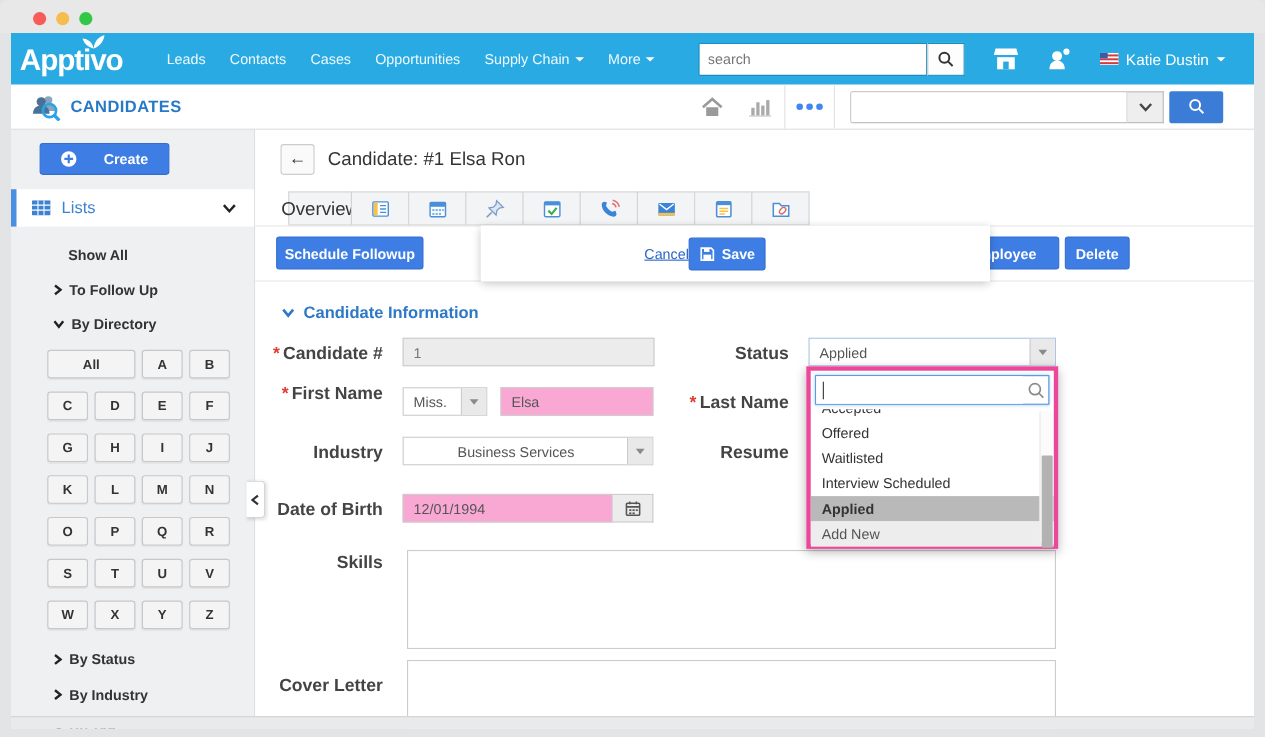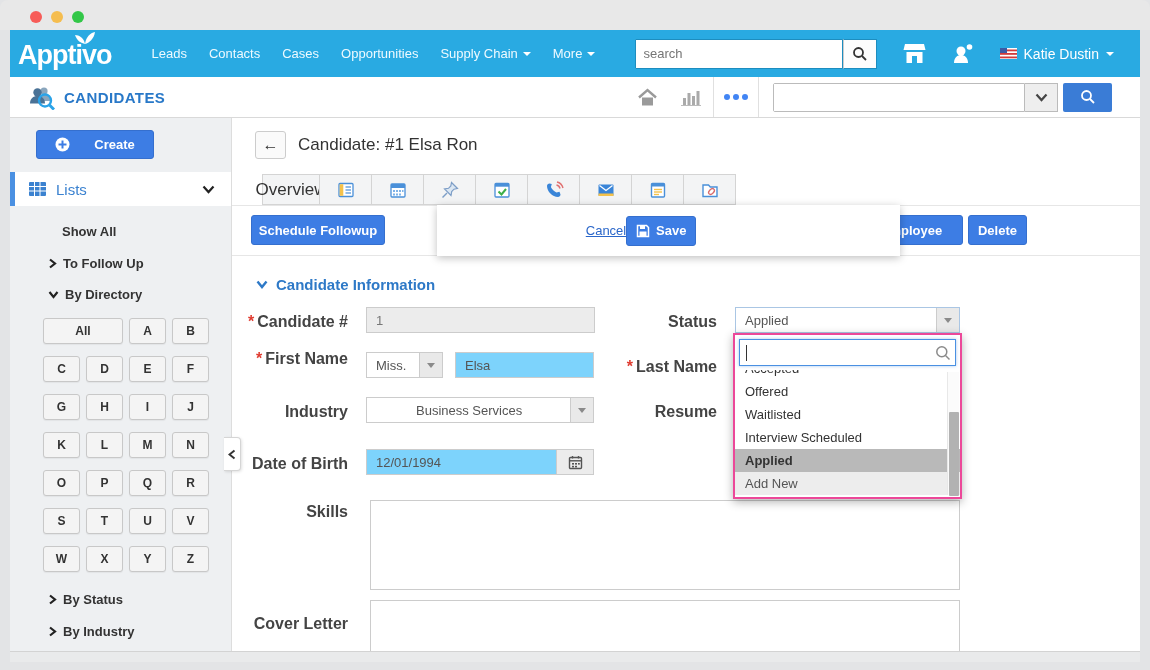--- a/index.html
+++ b/index.html
@@ -76,31 +76,31 @@
   .btn.delete{position:absolute;left:736px;top:9px;width:59px;z-index:1;}
   .save-panel{position:absolute;left:205px;top:87px;width:463px;height:51px;background:#fff;z-index:4;box-shadow:0 2px 8px rgba(0,0,0,.25);display:flex;align-items:center;justify-content:center;padding-right:55px;}
   .cancel-link{color:#2a66c9;text-decoration:underline;font-size:13px;cursor:pointer;}
   .btn.save{width:70px;gap:6px;}
 
   
   .section-head{position:absolute;left:24px;top:158px;display:flex;align-items:center;gap:8px;color:#2e79c7;font-weight:bold;font-size:15px;}
   .flabel{position:absolute;width:116px;text-align:right;font-weight:bold;font-size:16px;color:#444;}
   .flabel .req{color:#e03c31;margin-right:3px;}
   .flabel.rc{left:368px;width:117px;}
-  .finput{position:absolute;height:26px;border:1px solid #ccc;font-size:13px;color:#555;padding:0 9px;outline:none;background:#7dd3fc;}
+  .finput{position:absolute;height:26px;border:1px solid #ccc;font-size:13px;color:#555;padding:0 9px;outline:none;background:#f9a8d4;}
   .finput.ro{background:#ececec;color:#777;}
   .fselect{position:absolute;height:26px;border:1px solid #ccc;background:#fff;display:flex;align-items:center;cursor:pointer;}
   .fselect .val{flex:1;padding:0 9px;font-size:13px;color:#555;overflow:hidden;white-space:nowrap;}
   .fselect .arrow{width:23px;height:100%;background:#e9e9e9;border-left:1px solid #ccc;display:flex;align-items:center;justify-content:center;}
   .caret-g{width:0;height:0;border-left:4px solid transparent;border-right:4px solid transparent;border-top:5px solid #8a8a8a;display:inline-block;}
   .cal-btn{position:absolute;width:37px;height:26px;background:#ececec;border:1px solid #ccc;border-left:none;display:flex;align-items:center;justify-content:center;cursor:pointer;}
   .ftextarea{position:absolute;border:1px solid #ccc;resize:none;outline:none;font-family:"Liberation Sans",sans-serif;font-size:13px;padding:6px;}
 
   
-  .dd-panel{position:absolute;left:501px;top:215px;width:229px;height:166px;background:#fff;border:2px solid #ec4899;box-shadow:0 3px 9px rgba(0,0,0,.3);z-index:6;}
+  .dd-panel{position:absolute;left:501px;top:215px;width:229px;height:166px;background:#fff;border:4px solid #ec4899;box-shadow:0 3px 9px rgba(0,0,0,.3);z-index:6;}
   .dd-search{position:relative;margin:4px;height:27px;border:1px solid #4a90e2;box-shadow:0 0 3px rgba(74,144,226,.5);display:flex;align-items:center;}
   .dd-search input{flex:1;height:100%;border:none;outline:none;padding:0 6px;font-size:13px;}
   .dd-search .mag{width:24px;display:flex;align-items:center;justify-content:center;}
   .dd-cursor{position:absolute;left:6px;top:5px;width:1px;height:16px;background:#333;}
   .dd-list{position:relative;overflow:hidden;height:128px;}
   .opt{padding:4px 10px;font-size:13px;color:#333;height:23px;cursor:pointer;}
   .opt.clipped{margin-top:-13px;}
   .opt.selected{background:#b9b9b9;font-weight:bold;}
   .opt.addnew{background:#ededed;color:#555;}
   .dd-scroll{position:absolute;right:1px;top:37px;bottom:2px;width:12px;background:#fbfbfb;border-left:1px solid #e8e8e8;}

